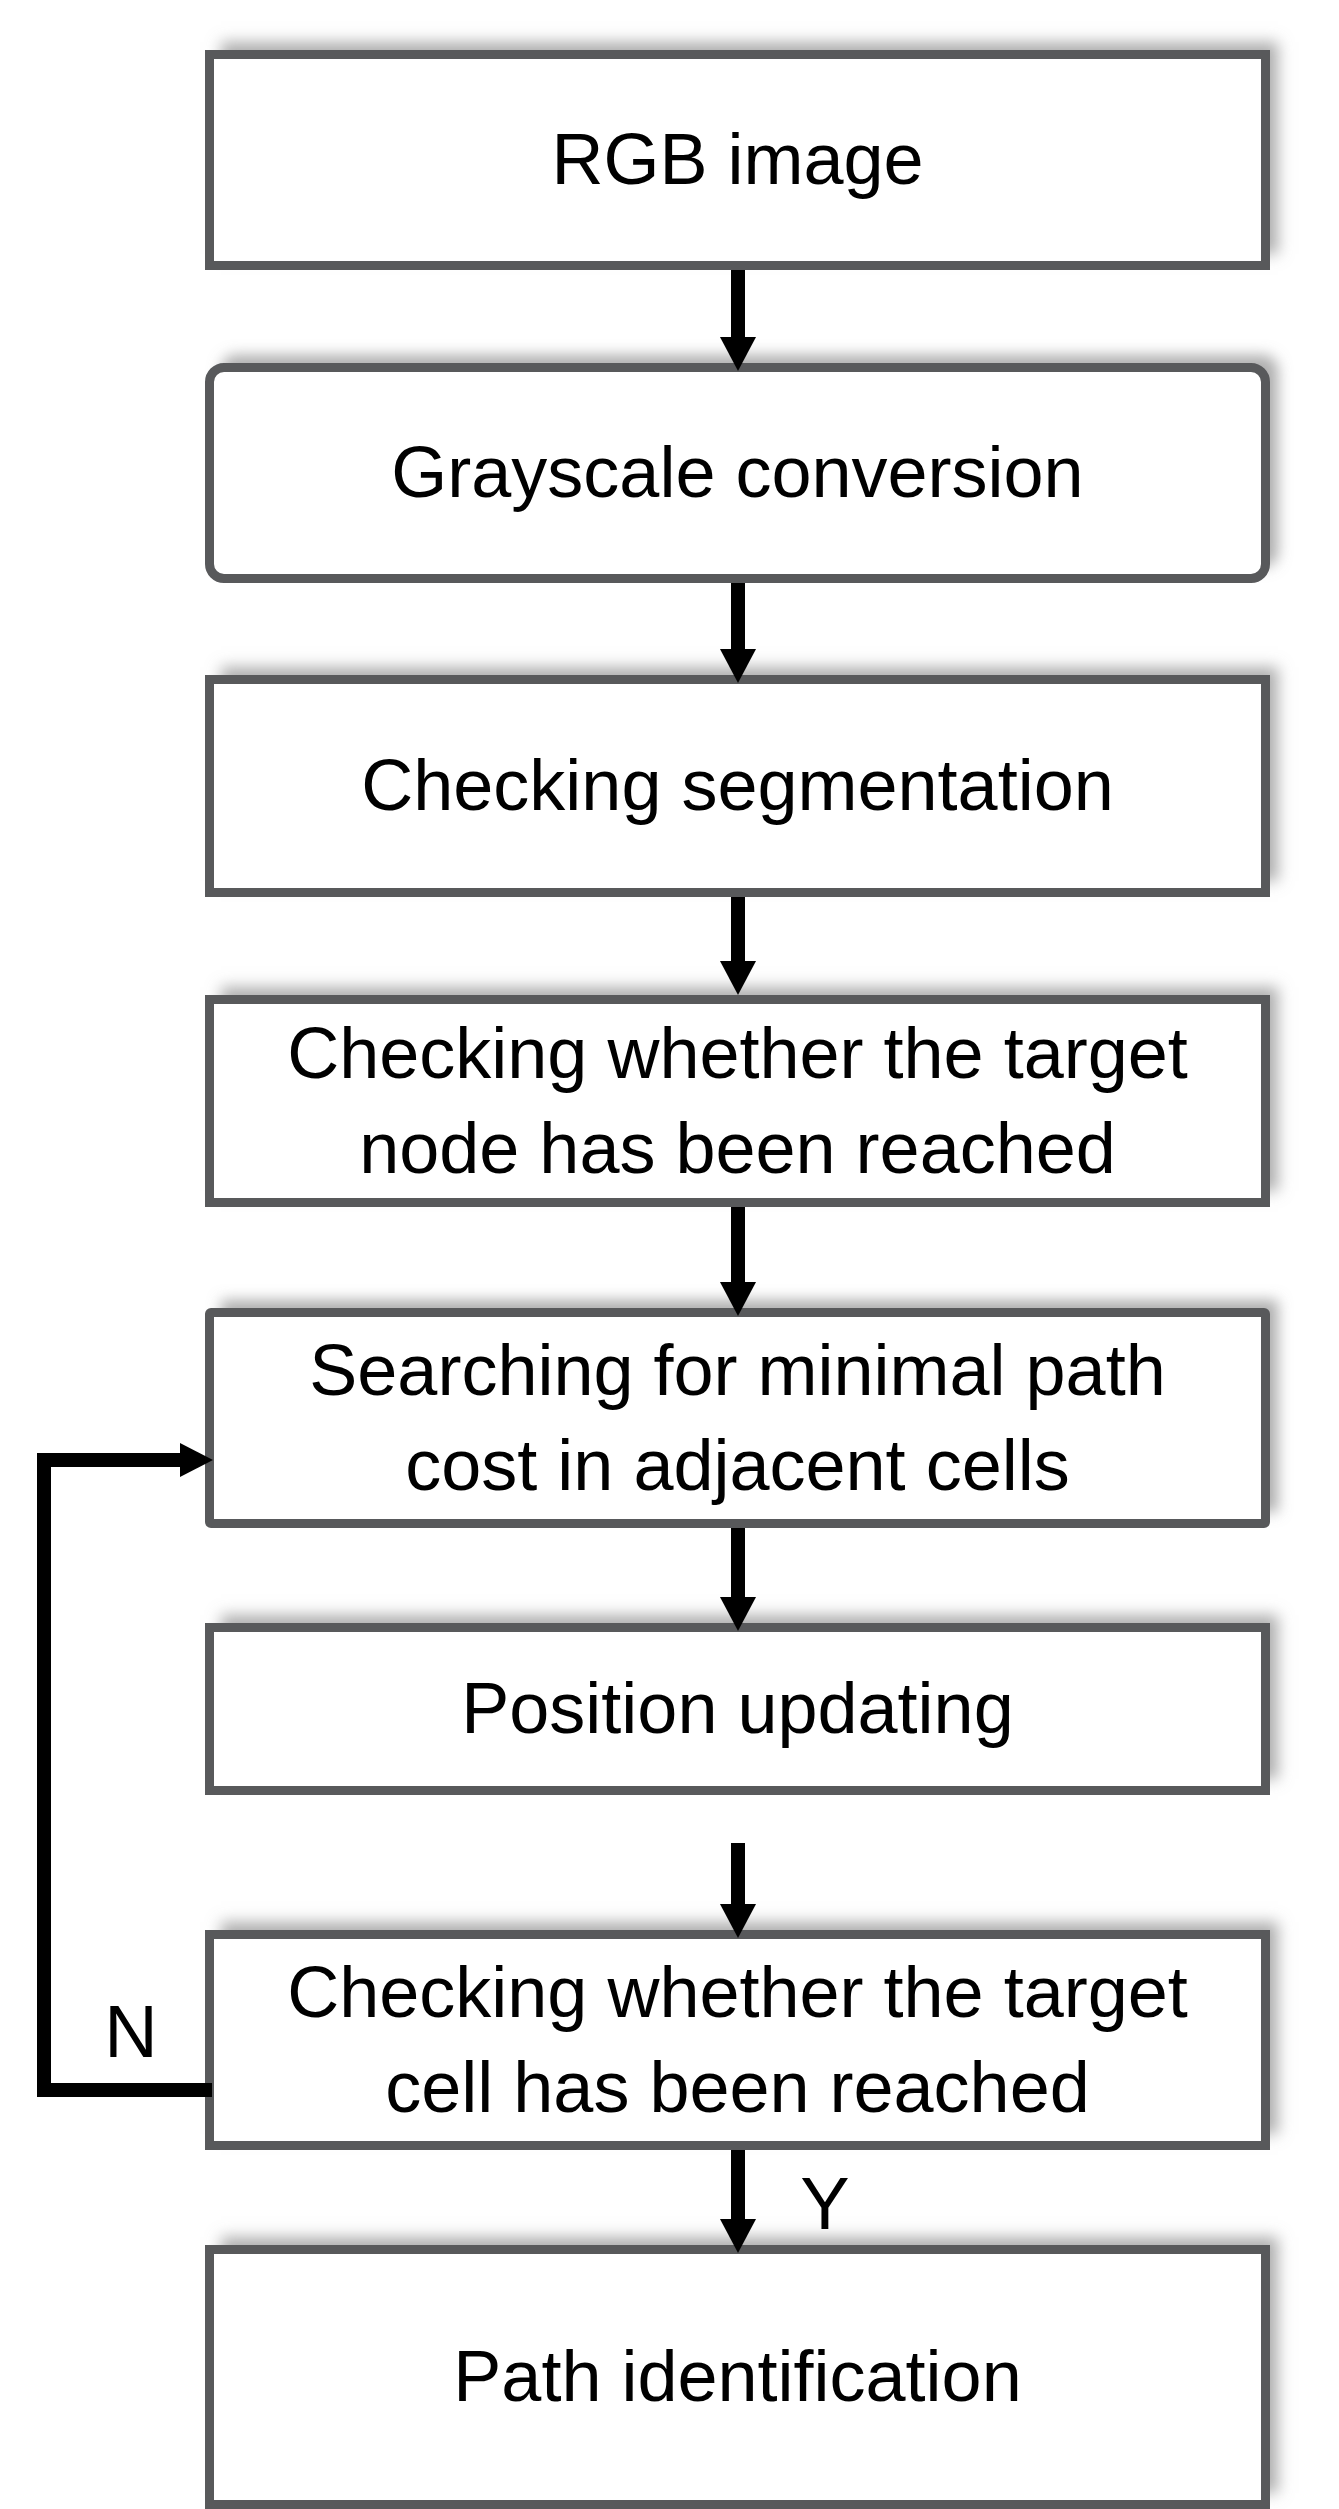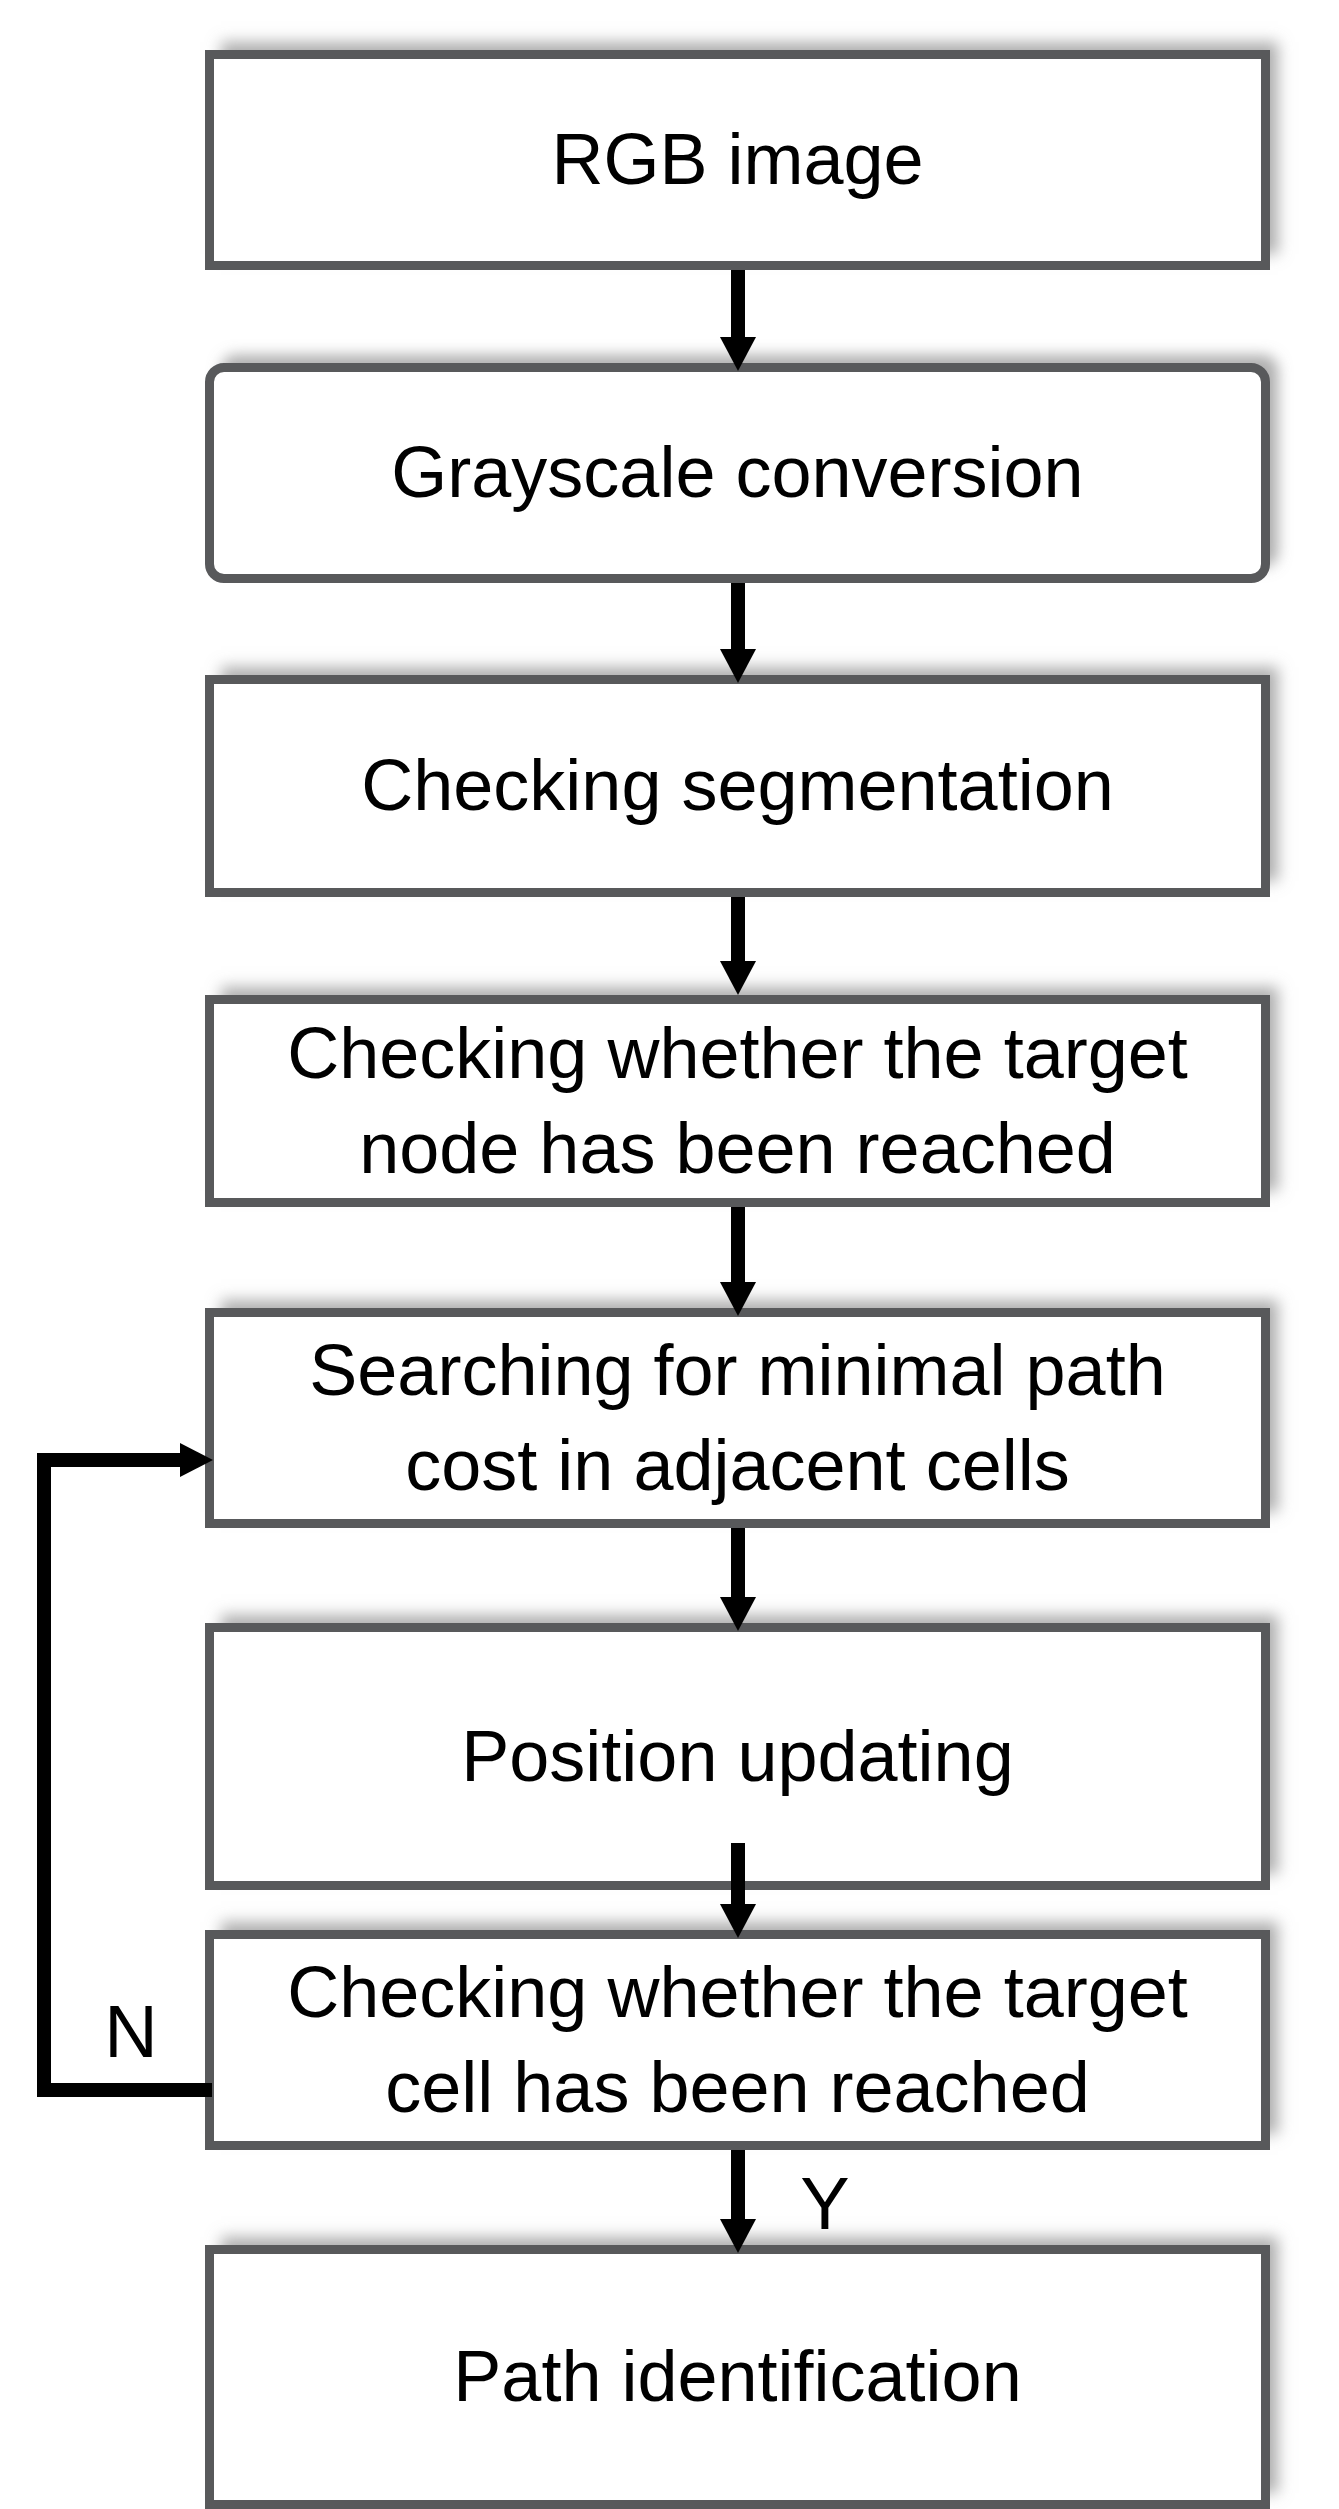--- a/index.html
+++ b/index.html
@@ -85,23 +85,23 @@
 </head>
 <body>
 
 <div class="page">
 
   <div class="node" style="top:50px;   height:220px;"><span>RGB image</span></div>
   <div class="node" style="top:363px;  height:220px;border-radius:19px;"><span>Grayscale conversion</span></div>
   <div class="node" style="top:675px;  height:222px;"><span>Checking segmentation</span></div>
   <div class="node" style="top:995px;  height:212px;"><span>Checking whether the target
 node has been reached</span></div>
-  <div class="node" style="top:1308px; height:220px;"><span>Searching for minimal path
+  <div class="node" style="top:1308px; height:220px;border-radius:6px;"><span>Searching for minimal path
 cost in adjacent cells</span></div>
-  <div class="node" style="top:1623px; height:267px;"><span>Position updating</span></div>
+  <div class="node" style="top:1623px; height:172px;"><span>Position updating</span></div>
   <div class="node" style="top:1930px; height:220px;"><span>Checking whether the target
 cell has been reached</span></div>
   <div class="node" style="top:2245px; height:264px;"><span>Path identification</span></div>
 
   <div class="arrow-line" style="top:270px;  height:67px;"></div>
   <div class="arrow-head-down" style="top:337px;"></div>
 
   <div class="arrow-line" style="top:583px;  height:66px;"></div>
   <div class="arrow-head-down" style="top:649px;"></div>
 

